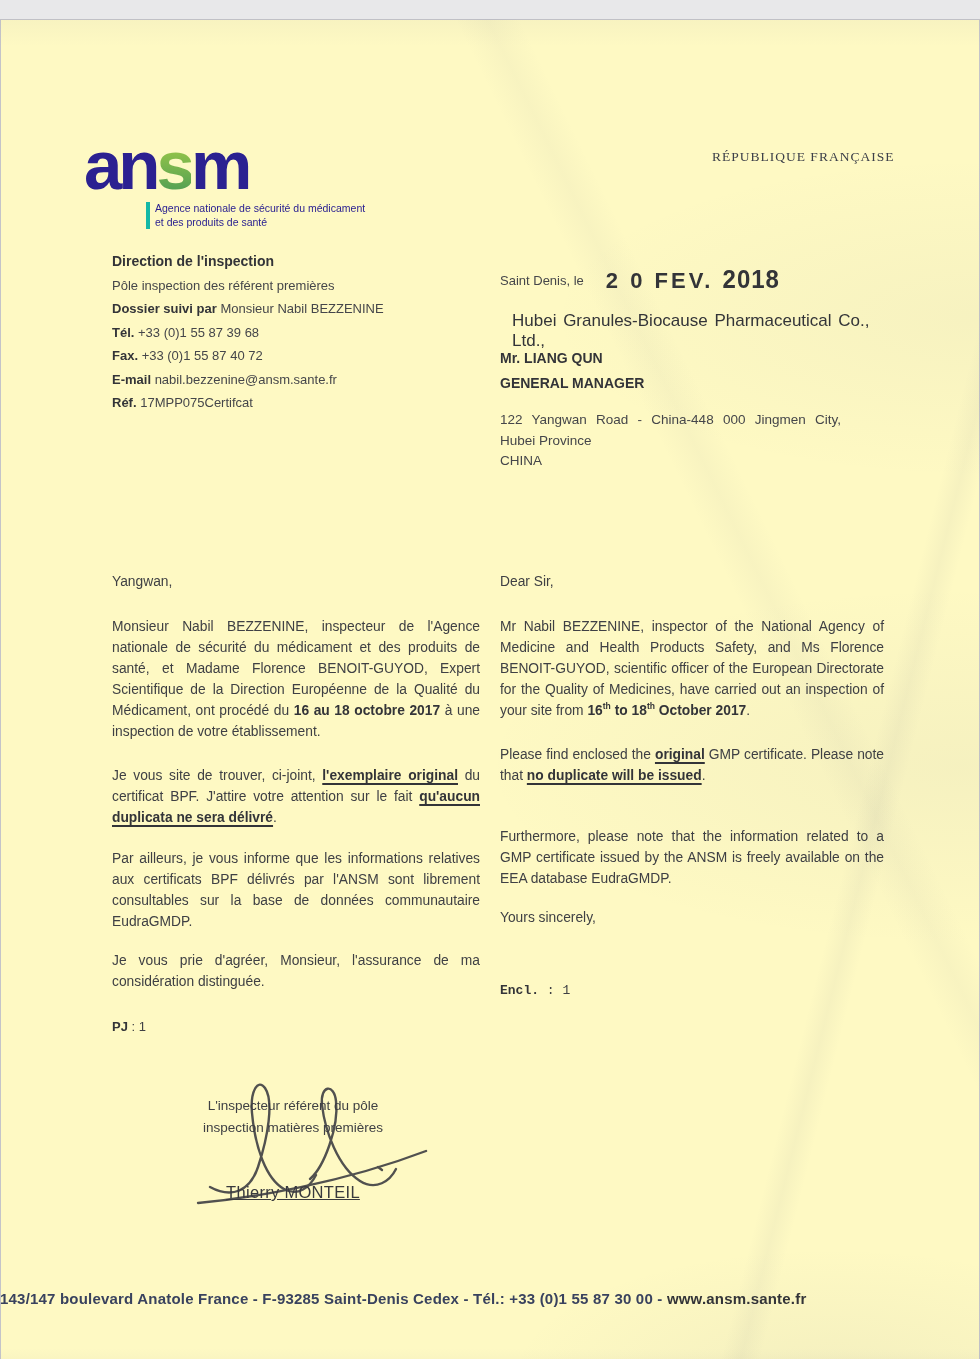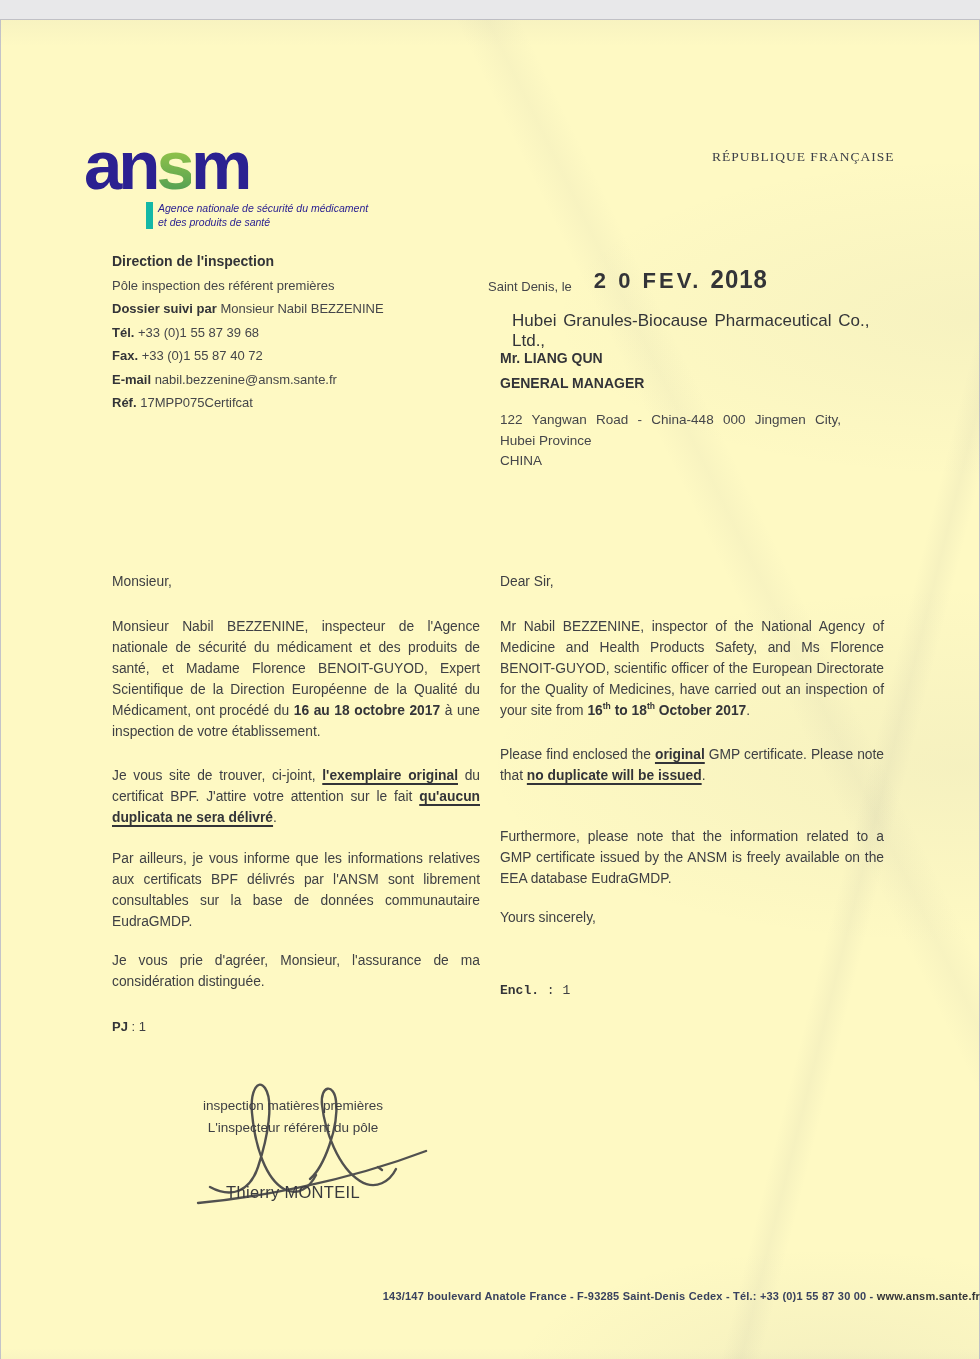--- a/index.html
+++ b/index.html
@@ -18,56 +18,56 @@
       radial-gradient(500px 200px at 85% 100%, rgba(110,112,135,.07), transparent 65%);}
   .txt{color:#3f4044;}
   .b{font-weight:bold;color:#333438;}
   .u{text-decoration:underline;text-decoration-thickness:1.5px;text-underline-offset:2.5px;}
   sup{font-size:0.62em;vertical-align:super;line-height:0;}
 
   
   .logo{position:absolute;left:84px;top:112px;}
   .logo-word{font-size:69px;font-weight:bold;letter-spacing:-4px;line-height:1;color:#2b2191;}
   .logo-s{background:linear-gradient(180deg,#a9d044 10%,#4c9c55 90%);-webkit-background-clip:text;background-clip:text;color:transparent;}
-  .logo-tagline{margin:2px 0 0 62px;border-left:7px solid #14b8a6;padding-left:5px;
-    font-size:10.5px;line-height:1.3;color:#2b2191;font-style:italic;}
+  .logo-tagline{margin:2px 0 0 62px;border-left:4px solid #14b8a6;padding-left:5px;
+    font-size:10.5px;line-height:1.3;color:#2b2191;}
 
   .republique{position:absolute;left:712px;top:130px;font-family:"Liberation Serif",serif;
     font-size:13.5px;letter-spacing:1px;color:#3d4049;}
 
   
   .sender{position:absolute;left:112px;top:231px;font-size:13px;line-height:23.5px;color:#45464a;}
   .sender .head{font-size:14px;font-weight:bold;color:#333438;}
 
   
-  .dateline{position:absolute;left:488px;top:247px;font-size:13px;color:#45464a;display:flex;align-items:flex-end;}
+  .dateline{position:absolute;left:500px;top:247px;font-size:13px;color:#45464a;display:flex;align-items:center;}
   .stamp{margin-left:22px;font-weight:bold;color:#333438;font-size:22px;letter-spacing:3px;transform:scaleY(1.04);}
   .stamp-year{font-size:24px;letter-spacing:1px;}
   .company{position:absolute;left:512px;top:292px;width:392px;font-size:17px;font-weight:normal;color:#333438;word-spacing:2px;}
   .contact{position:absolute;left:500px;top:327px;font-size:14px;font-weight:bold;color:#333438;line-height:25px;}
   .address{position:absolute;left:500px;top:391px;width:388px;font-size:13.5px;line-height:20.5px;color:#45464a;}
   .address .spread{word-spacing:5.5px;}
 
   
   .col{position:absolute;top:552px;font-size:13.8px;line-height:21px;color:#3f4044;}
   .col-fr{left:112px;width:368px;}
   .col-en{left:500px;width:384px;}
   .para{margin:0;text-align:justify;}
   .encl{font-size:13px;}
   .encl .lbl{font-weight:bold;color:#333438;}
 
   
   .sig-block{position:absolute;left:128px;top:1076px;width:330px;text-align:center;
     font-size:13.5px;line-height:22px;color:#3f4044;}
-  .sig-name{margin-top:42px;font-size:16.5px;letter-spacing:.3px;color:#38393d;}
+  .sig-name{margin-top:42px;font-size:16.5px;letter-spacing:.3px;color:#38393d;text-decoration:underline;}
   .sig-svg{position:absolute;left:192px;top:1056px;pointer-events:none;}
 
   
-  .footer{position:absolute;left:0;top:1271px;width:100%;text-align:right;
-    font-size:11px;font-weight:bold;color:#39425e;letter-spacing:.2px;}
+  .footer{position:absolute;left:0;top:1271px;width:100%;text-align:left;
+    font-size:15px;font-weight:bold;color:#39425e;letter-spacing:.2px;}
 </style>
 </head>
 <body>
 
 <div class="page">
   <div class="paper-texture"></div>
 
   <div class="logo">
     <div class="logo-word"><span>an</span><span class="logo-s">s</span><span>m</span></div>
     <div class="logo-tagline">
@@ -98,40 +98,40 @@
     <div>Mr. LIANG QUN</div>
     <div>GENERAL MANAGER</div>
   </div>
   <div class="address">
     <div class="spread">122 Yangwan Road - China-448 000 Jingmen City,</div>
     <div>Hubei Province</div>
     <div>CHINA</div>
   </div>
 
   <div class="col col-fr txt">
-    <div>Monsieur,</div>
+    <div>Yangwan,</div>
     <p class="para" style="margin-top:24px;"><span>Monsieur Nabil BEZZENINE, inspecteur de l'Agence nationale de sécurité du médicament et des produits de santé, et Madame Florence BENOIT-GUYOD, Expert Scientifique de la Direction Européenne de la Qualité du Médicament, ont procédé du </span><span class="b">16 au 18 octobre 2017</span><span> à une inspection de votre établissement.</span></p>
     <p class="para" style="margin-top:23px;"><span>Je vous site de trouver, ci-joint, </span><span class="b u">l'exemplaire original</span><span> du certificat BPF. J'attire votre attention sur le fait </span><span class="b u">qu'aucun duplicata ne sera délivré</span><span>.</span></p>
     <p class="para" style="margin-top:20px;">Par ailleurs, je vous informe que les informations relatives aux certificats BPF délivrés par l'ANSM sont librement consultables sur la base de données communautaire EudraGMDP.</p>
     <p class="para" style="margin-top:18px;">Je vous prie d'agréer, Monsieur, l'assurance de ma considération distinguée.</p>
     <div class="encl" style="margin-top:24px;"><span class="lbl">PJ</span><span> : 1</span></div>
   </div>
 
   <div class="col col-en txt">
     <div>Dear Sir,</div>
     <p class="para" style="margin-top:24px;"><span>Mr Nabil BEZZENINE, inspector of the National Agency of Medicine and Health Products Safety, and Ms Florence BENOIT-GUYOD, scientific officer of the European Directorate for the Quality of Medicines, have carried out an inspection of your site from </span><span class="b">16</span><sup class="b">th</sup><span class="b"> to </span><span class="b">18</span><sup class="b">th</sup><span class="b"> October 2017</span><span>.</span></p>
     <p class="para" style="margin-top:23px;"><span>Please find enclosed the </span><span class="b u">original</span><span> GMP certificate. Please note that </span><span class="b u">no duplicate will be issued</span><span>.</span></p>
     <p class="para" style="margin-top:40px;">Furthermore, please note that the information related to a GMP certificate issued by the ANSM is freely available on the EEA database EudraGMDP.</p>
     <p class="para" style="margin-top:18px;">Yours sincerely,</p>
     <div class="encl" style="margin-top:52px;font-family:Liberation Mono, monospace;"><span class="lbl">Encl.</span> <span>: 1</span></div>
   </div>
 
   <div class="sig-block">
+    <div>L'inspecteur référent du pôle</div>
     <div>inspection matières premières</div>
-    <div>L'inspecteur référent du pôle</div>
     <div class="sig-name">Thierry MONTEIL</div>
   </div>
   <svg class="sig-svg" width="240" height="140" viewBox="0 0 240 140">
     <g fill="none" stroke="#3a3a40" stroke-width="2.4" stroke-linecap="round" opacity="0.88">
       <path d="M 18 112 C 40 124, 58 116, 66 92 C 76 62, 82 26, 73 13 C 66 3, 58 16, 60 38 C 63 72, 74 104, 92 114 C 106 122, 118 112, 124 100"></path>
       <path d="M 118 104 C 132 92, 147 52, 144 26 C 142 8, 128 10, 130 30 C 133 56, 146 92, 168 106 C 184 116, 198 106, 204 94"></path>
       <path d="M 6 128 C 60 123, 150 108, 234 76"></path>
       <path d="M 186 92 l 4 3"></path>
     </g>
   </svg>

